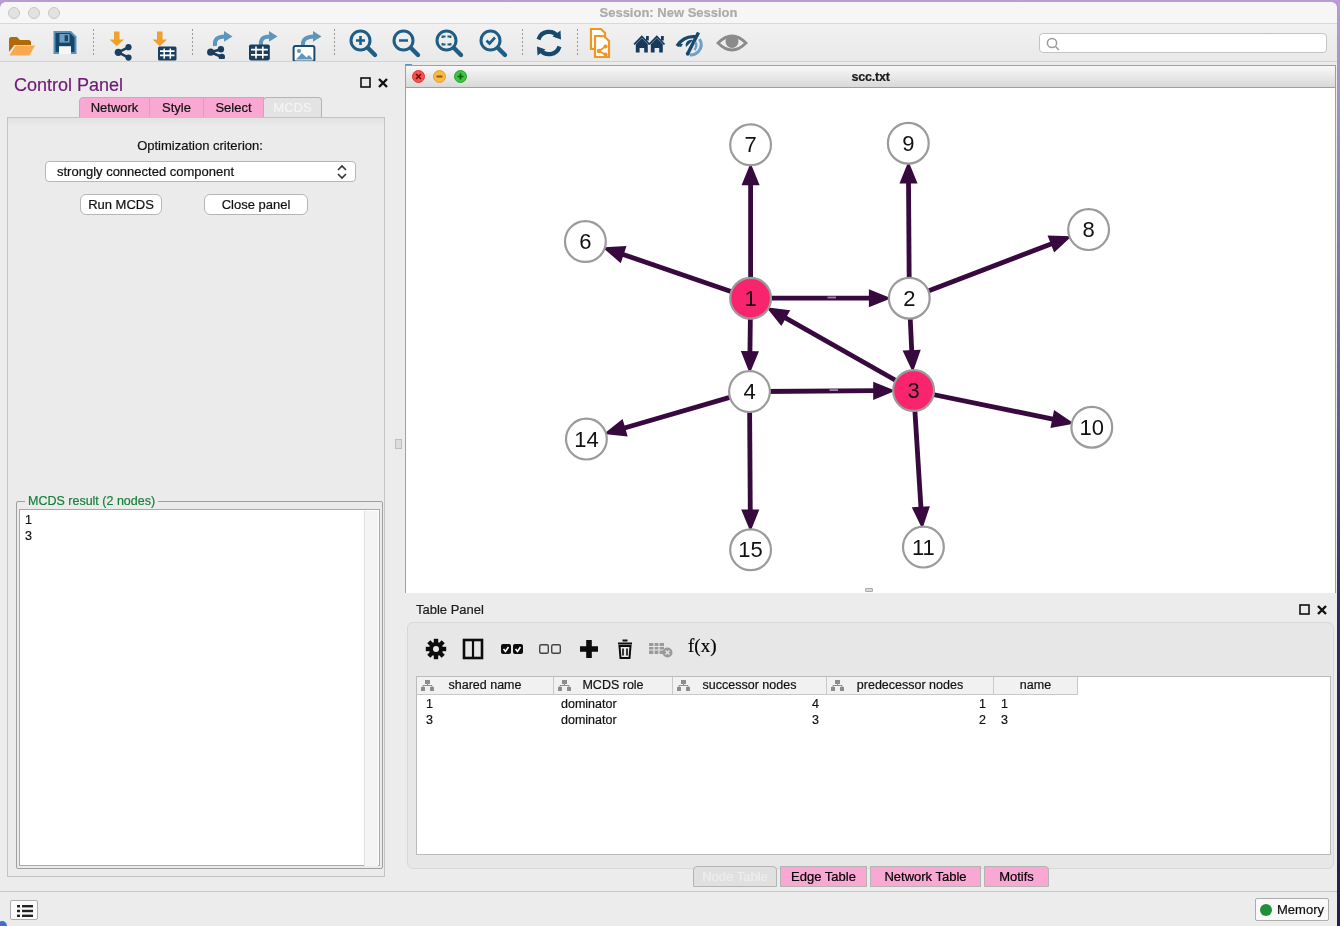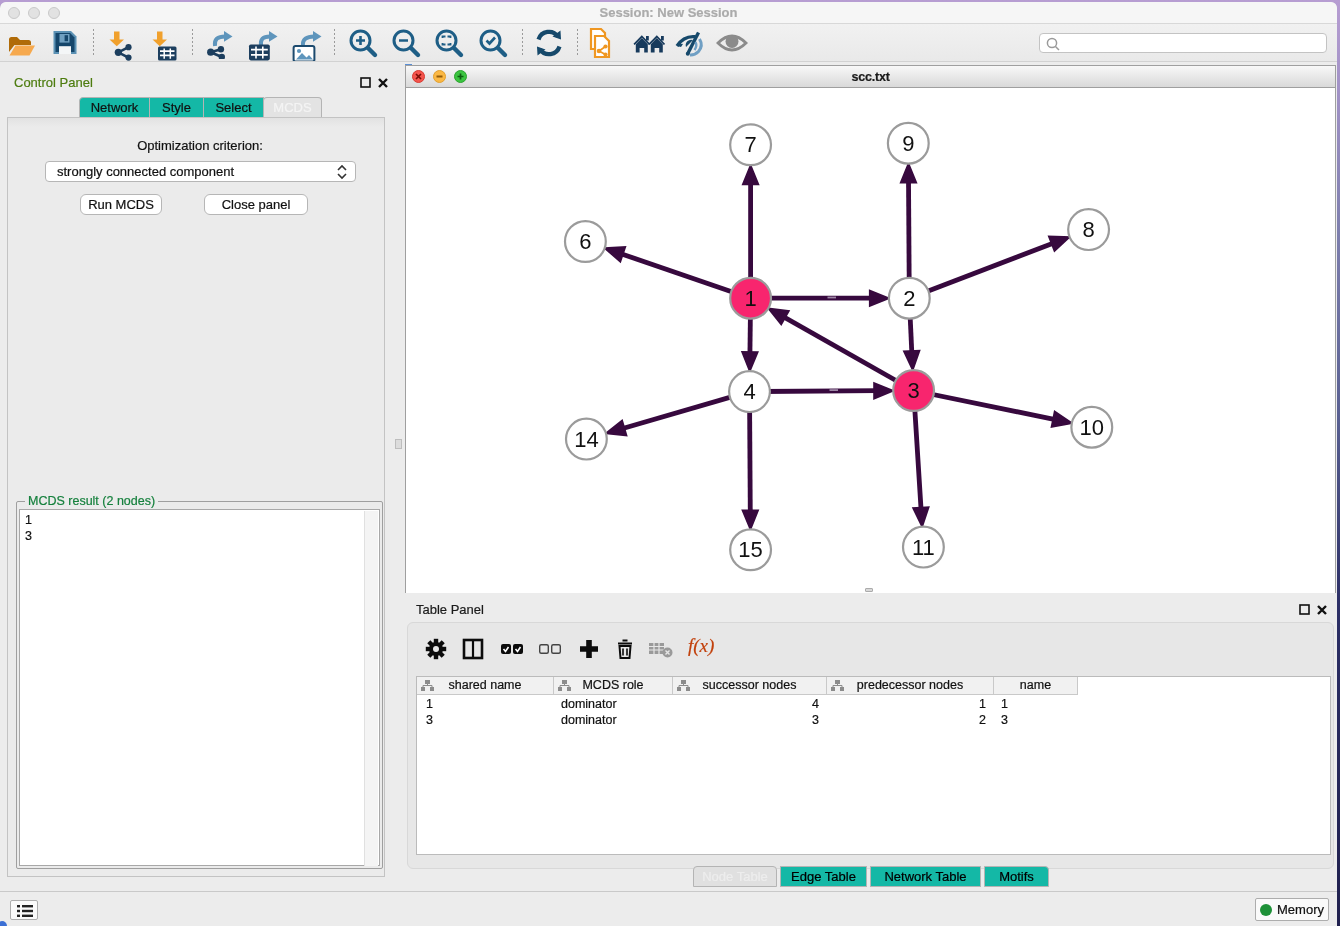--- a/index.html
+++ b/index.html
@@ -17,24 +17,24 @@
  font-size:13px;color:#ababab;font-weight:bold;}
 #toolbar{position:absolute;left:0;top:22px;width:100%;height:38px;
  background:linear-gradient(#f1f1f1,#e9e9e9);border-bottom:1px solid #d2d2d2;}
 .sep{position:absolute;top:5px;height:28px;width:1px;
  background-image:linear-gradient(#9a9a9a 40%,transparent 40%);background-size:1px 4px;}
 .ticon{position:absolute;top:3px;width:32px;height:32px;}
 #search{position:absolute;left:1039px;top:9px;width:288px;height:20px;background:#fff;
  border:1px solid #c3c3c3;border-radius:4px;}
 
 #cpanel{position:absolute;left:0;top:60px;width:392px;height:829px;background:#ececec;}
-#cphead{position:absolute;left:14px;top:13px;font-size:13px;color:#4d7c0f;}
+#cphead{position:absolute;left:14px;top:13px;font-size:18px;color:#701a75;}
 .paneicon{position:absolute;top:15px;}
 .tabs1{position:absolute;top:35px;height:21px;font-size:13px;color:#111;}
-.tab{position:absolute;top:0;height:21px;background:#14b8a6;border:1px solid #b4b4b4;
+.tab{position:absolute;top:0;height:21px;background:#f9a8d4;border:1px solid #b4b4b4;
  text-align:center;line-height:20px;}
 #cpbody{position:absolute;left:7px;top:55px;width:378px;height:760px;
  background:linear-gradient(180deg,#e2e2e2 0,#ebebeb 9px);border:1px solid #c3c3c3;}
 #optlabel{position:absolute;left:4px;top:20px;width:100%;text-align:center;font-size:13px;color:#111;}
 #dropdown{position:absolute;left:37px;top:43px;width:311px;height:21px;background:#fff;
  border:1px solid #b6b6b6;border-radius:4px;font-size:13px;color:#111;line-height:19px;padding-left:11px;}
 .btn{position:absolute;top:76px;height:21px;background:#fff;border:1px solid #b6b6b6;
  border-radius:6px;font-size:13px;color:#111;text-align:center;line-height:19px;}
 #fieldset{position:absolute;left:8px;top:383px;width:367px;height:368px;
  border:1px solid #9f9f9f;border-radius:2px;}
@@ -352,21 +352,21 @@
     <path d="M8.5 2.5 h5 M4 5.5 h14" stroke="#0c0c0c" stroke-width="2.2"></path>
     <path d="M5.5 8 h11 l-1 12 h-9 z" fill="none" stroke="#0c0c0c" stroke-width="2"></path>
     <path d="M9 10.5 v7 M13 10.5 v7" stroke="#0c0c0c" stroke-width="1.6"></path>
           </svg></div>
    <div style="position:absolute;left:240px;top:17px"><svg width="26" height="20">
     <rect x="1" y="3" width="15" height="11" fill="#9a9a9a"></rect>
     <path d="M1 6.5 h15 M1 10 h15 M6 3 v11 M11 3 v11" stroke="#e7e7e7" stroke-width="1.2"></path>
     <circle cx="19.5" cy="12.5" r="5" fill="#9a9a9a"></circle>
     <path d="M17.5 10.5 l4 4 M21.5 10.5 l-4 4" stroke="#e7e7e7" stroke-width="1.4"></path>
           </svg></div>
-   <div style="position:absolute;left:280px;top:12px;font-family:'Liberation Serif',serif;font-style:italic;font-size:19px;color:#c2410c">f(x)</div>
+   <div style="position:absolute;left:280px;top:12px;font-family:'Liberation Serif',serif;font-size:19px;color:#000000">f(x)</div>
    <div id="ttable">
     <div class="th" style="left:0;width:137px">shared name</div>
     <div class="th" style="left:137px;width:119px">MCDS role</div>
     <div class="th" style="left:256px;width:154px">successor nodes</div>
     <div class="th" style="left:410px;width:167px">predecessor nodes</div>
     <div class="th" style="left:577px;width:84px">name</div>
     <svg width="660" height="16" style="position:absolute;left:0;top:0">
      <g fill="#8c8c8c">
               <rect x="8" y="3" width="5" height="4"></rect>
               <rect x="4" y="10" width="4" height="4"></rect>

